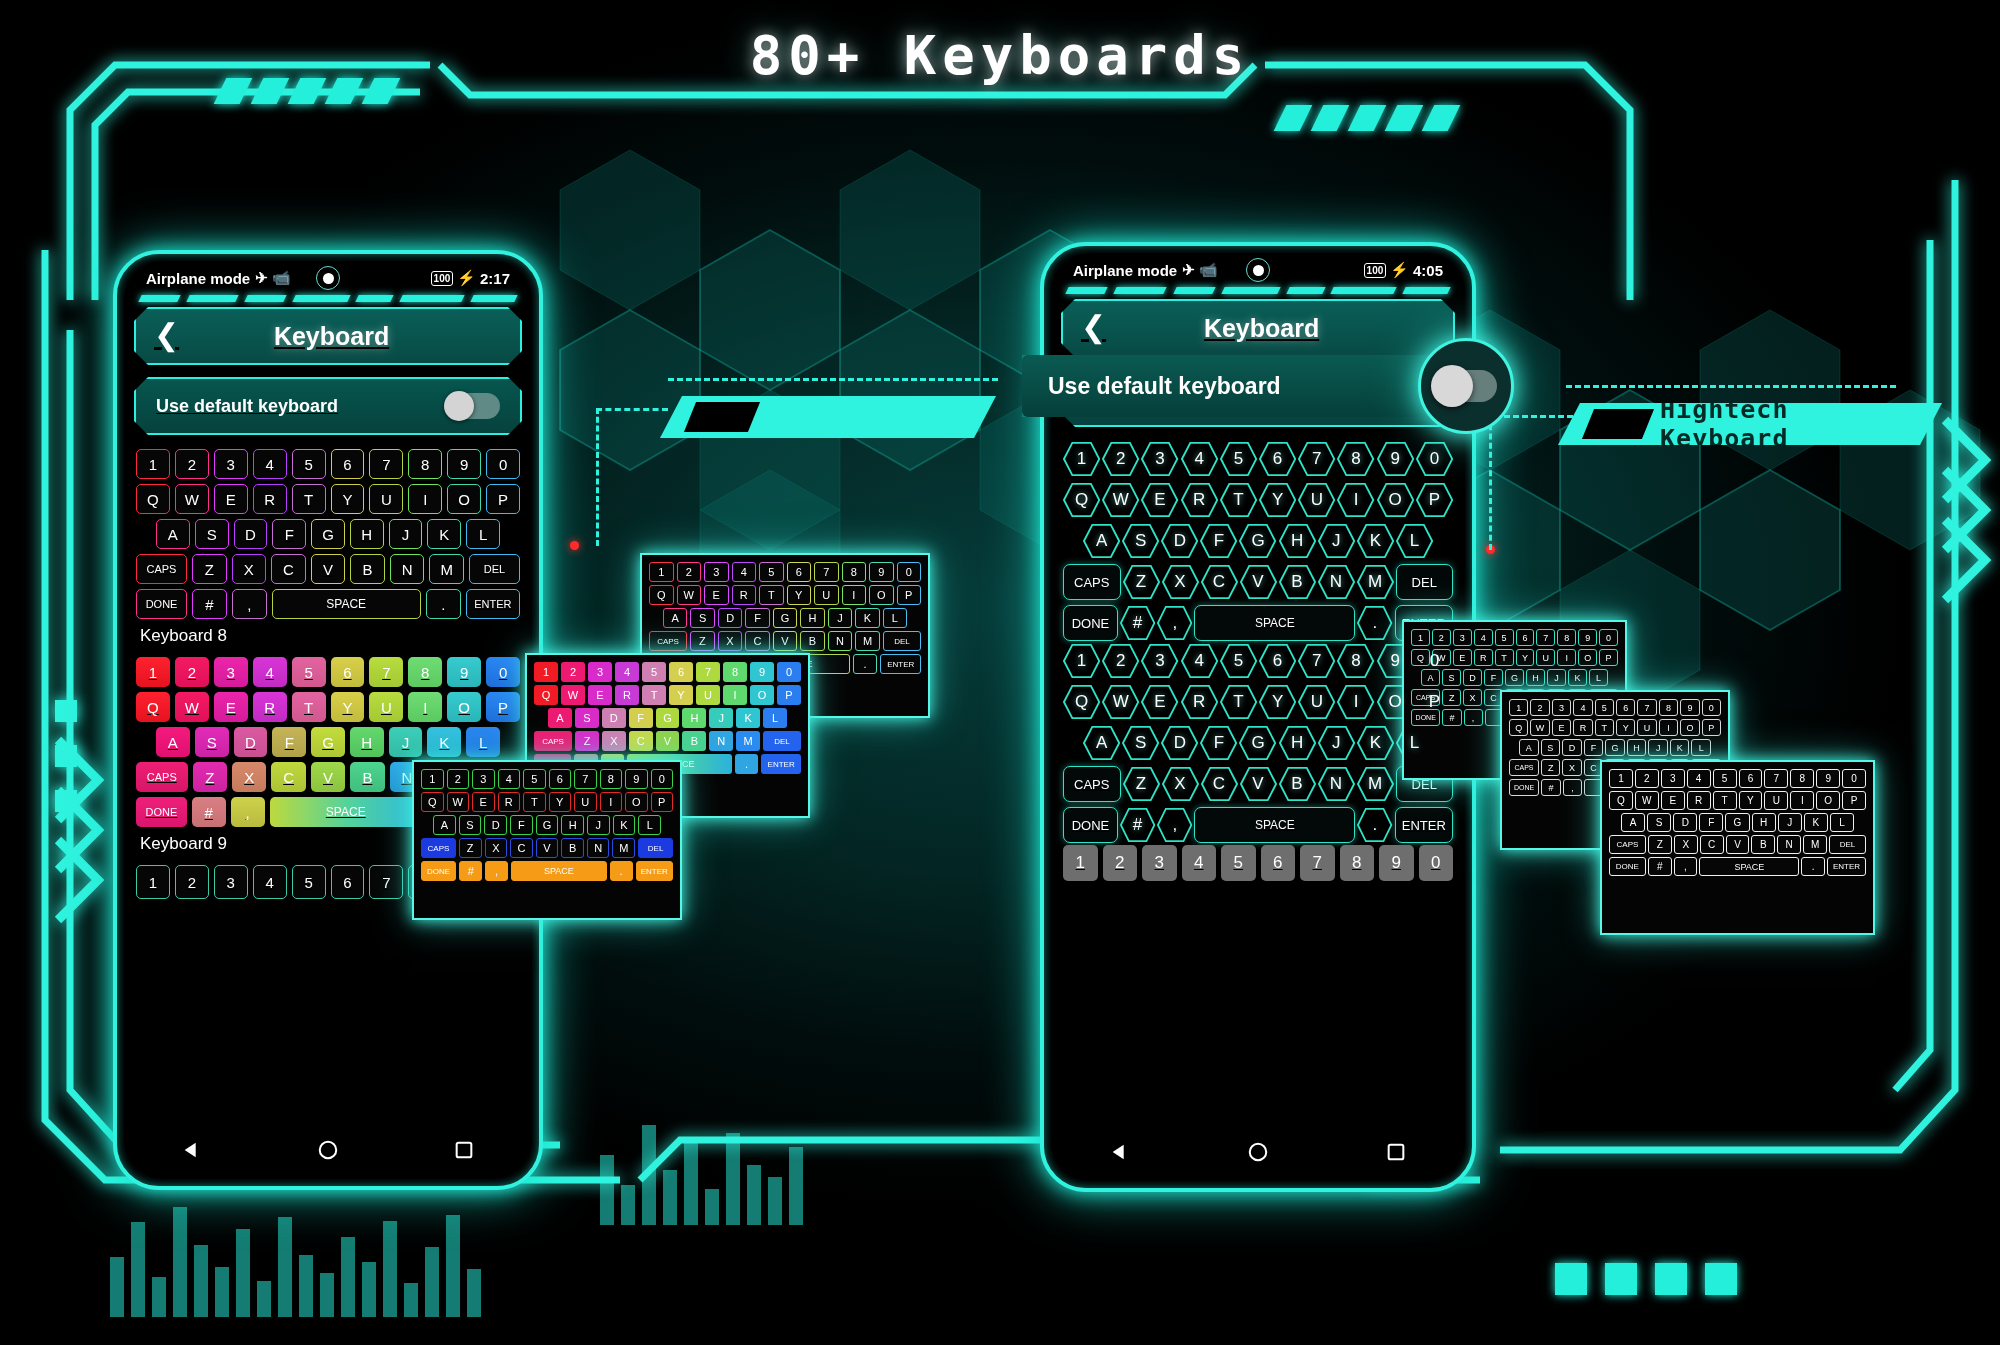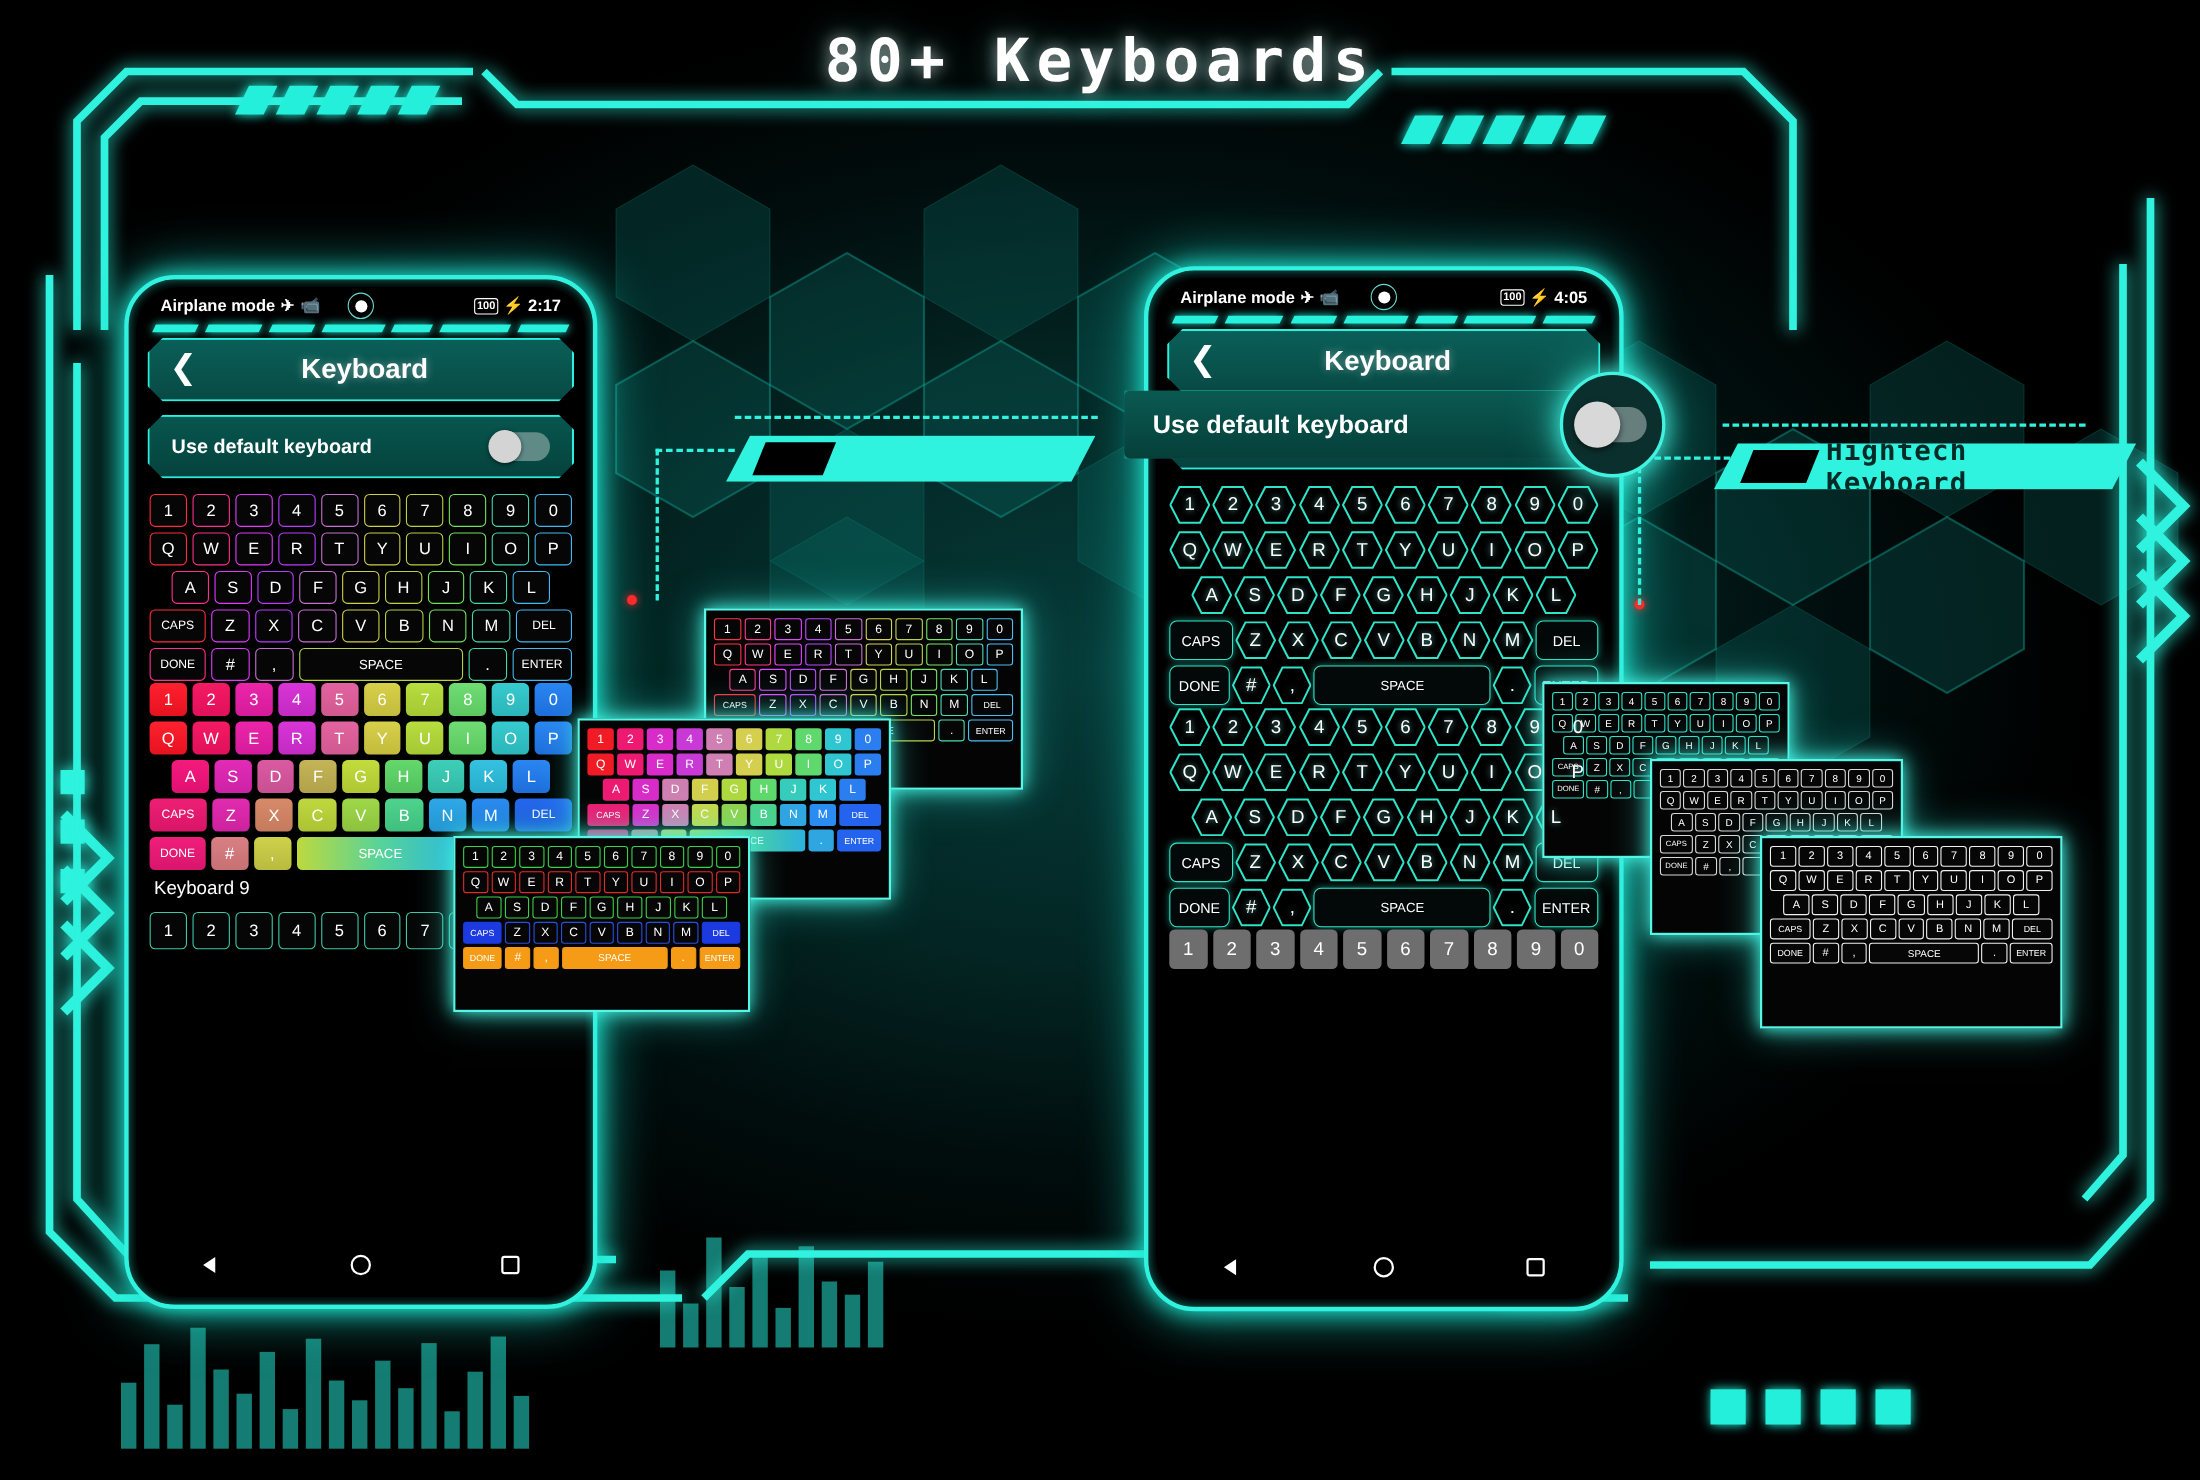--- a/index.html
+++ b/index.html
@@ -28,21 +28,21 @@
   .slashbar i{ display:block; width:26px; height:26px; background:#24efdb;
                transform:skewX(-26deg); box-shadow:0 0 9px #24efdb; }
 
   
   .phone{
     position:absolute; border-radius:46px; background:#000;
     border:4px solid #30f2df;
     box-shadow:0 0 20px #1fe6d2, 0 0 52px rgba(31,230,210,.75), inset 0 0 10px rgba(40,245,224,.5);
     overflow:hidden;
   }
-  .screen{ position:absolute; inset:7px; border-radius:40px; background:#000; overflow:hidden; }
+  .screen{ position:absolute; inset:7px; border-radius:40px; background:#000; overflow:hidden;text-decoration:underline; }
 
   .statusbar{
     height:34px; display:flex; align-items:center; justify-content:space-between;
     padding:0 22px; color:#fff; font-size:15px; font-weight:700; position:relative;
   }
   .statusbar .left{ display:flex; align-items:center; gap:5px; }
   .camdot{
     position:absolute; left:50%; top:5px; transform:translateX(-50%);
     width:24px;height:24px;border-radius:50%;border:1.5px solid #6bd9cf;
     display:flex;align-items:center;justify-content:center;
@@ -375,20 +375,21 @@
         </div>
         <div class="krow">
           <div class="key" style="border-color:#ff2f8e;flex:1.5;font-size:11px">DONE</div>
           <div class="key" style="border-color:#e23bff">#</div>
           <div class="key" style="border-color:#c76fd0">,</div>
           <div class="key" style="border-color:#b6d23e;flex:4.5;font-size:12px">SPACE</div>
           <div class="key" style="border-color:#41d8ad">.</div>
           <div class="key" style="border-color:#3fb9f0;flex:1.6;font-size:11px">ENTER</div>
         </div>
       </div>
+      <div class="kblabel">Keyboard 8</div>
     </div>
 
     <div class="kbsection" style="margin-top:2px">
       <div class="kb">
         <div class="krow">
           <div class="key" style="background:linear-gradient(180deg,#ff2130,#e6121f)">1</div>
           <div class="key" style="background:linear-gradient(180deg,#f41a63,#e0105a)">2</div>
           <div class="key" style="background:linear-gradient(180deg,#ec25aa,#d41b9a)">3</div>
           <div class="key" style="background:linear-gradient(180deg,#d935d8,#c22ac2)">4</div>
           <div class="key" style="background:linear-gradient(180deg,#e263a0,#d1588f)">5</div>

